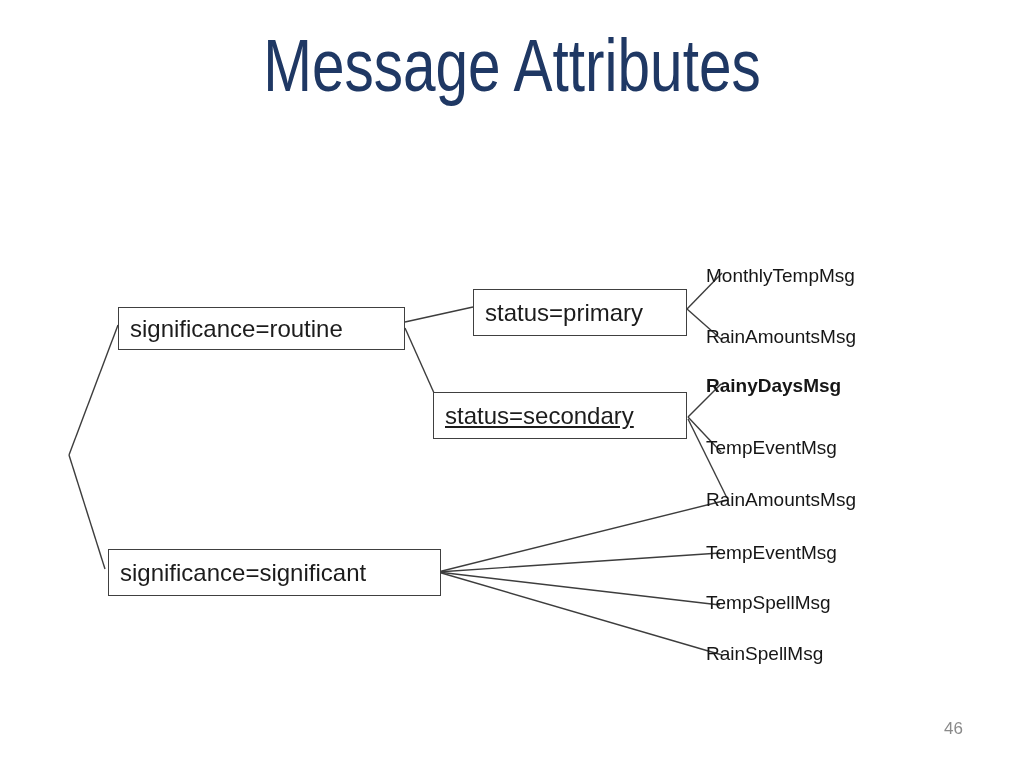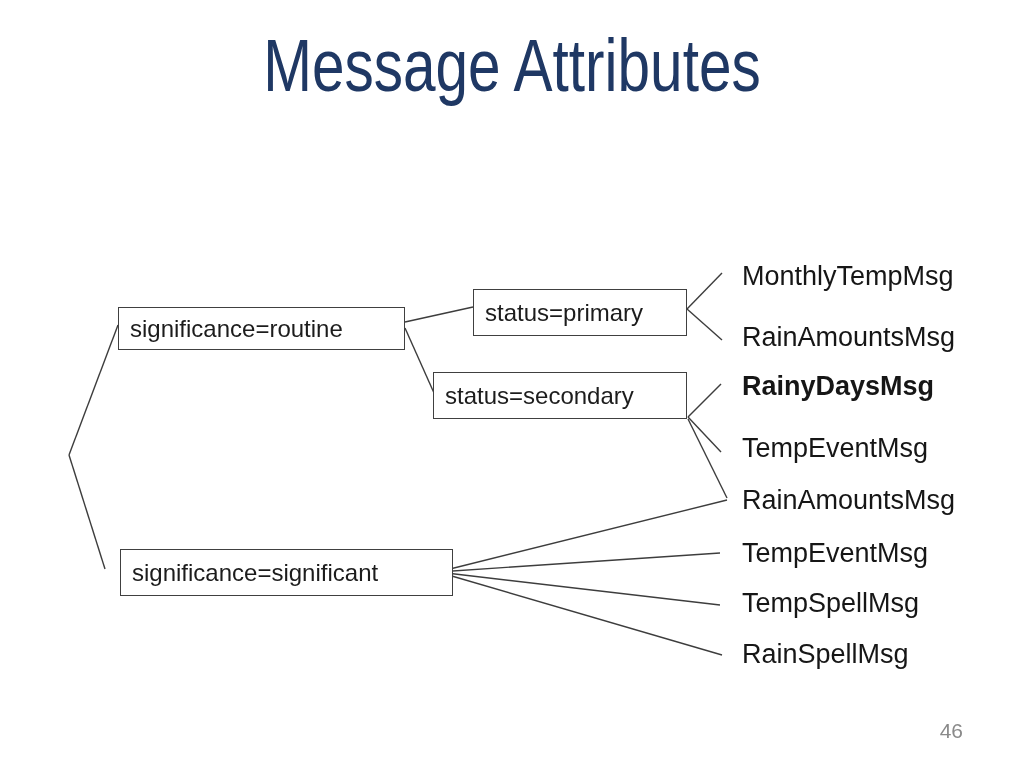--- a/index.html
+++ b/index.html
@@ -39,32 +39,32 @@
     background:#ffffff;
     color:#1c1c1c;
     font-size:24px;
     padding-left:11px;
     display:flex;
     align-items:center;
     white-space:nowrap;
   }
   .leaf{
     position:absolute;
-    left:742px;
+    left:706px;
     height:36px;
     line-height:36px;
     color:#161616;
-    font-size:27px;
+    font-size:19px;
     white-space:nowrap;
   }
   .page-number{
     position:absolute;
     top:719px;
     right:61px;
-    font-size:21px;
+    font-size:17px;
     color:#8a8a8a;
   }
 </style>
 </head>
 <body>
 
 <div class="slide">
 
   <div class="title-wrap">
     <h1 class="title">Message Attributes</h1>
@@ -83,23 +83,23 @@
     <line x1="438" y1="572" x2="727" y2="500"></line>
     <line x1="438" y1="572" x2="720" y2="553"></line>
     <line x1="438" y1="572" x2="720" y2="605"></line>
     <line x1="438" y1="572" x2="722" y2="655"></line>
   </svg>
 
   <div class="node" style="left:473px;top:289px;width:214px;height:47px;">status=primary</div>
 
   <div class="node" style="left:118px;top:307px;width:287px;height:43px;">significance=routine</div>
 
-  <div class="node" style="left:433px;top:372px;width:254px;height:47px;">status=secondary</div>
+  <div class="node" style="left:433px;top:392px;width:254px;height:47px;text-decoration:underline;">status=secondary</div>
 
-  <div class="node" style="left:120px;top:549px;width:333px;height:47px;">significance=significant</div>
+  <div class="node" style="left:108px;top:549px;width:333px;height:47px;">significance=significant</div>
 
   <div class="leaf" style="top:258px;">MonthlyTempMsg</div>
   <div class="leaf" style="top:319px;">RainAmountsMsg</div>
   <div class="leaf" style="top:368px;font-weight:bold;">RainyDaysMsg</div>
   <div class="leaf" style="top:430px;">TempEventMsg</div>
   <div class="leaf" style="top:482px;">RainAmountsMsg</div>
   <div class="leaf" style="top:535px;">TempEventMsg</div>
   <div class="leaf" style="top:585px;">TempSpellMsg</div>
   <div class="leaf" style="top:636px;text-align:right;">RainSpellMsg</div>
 

